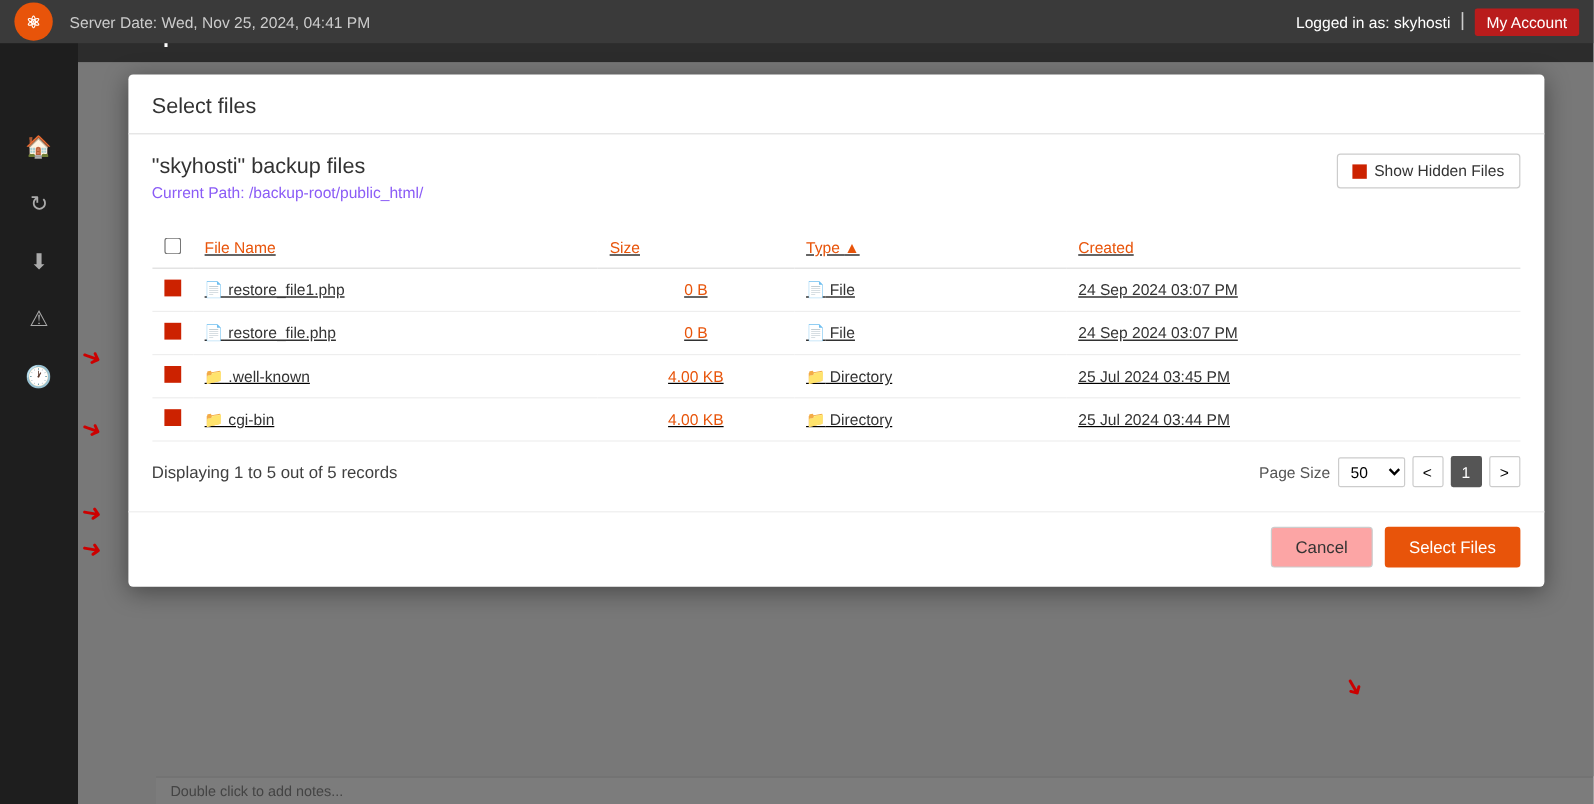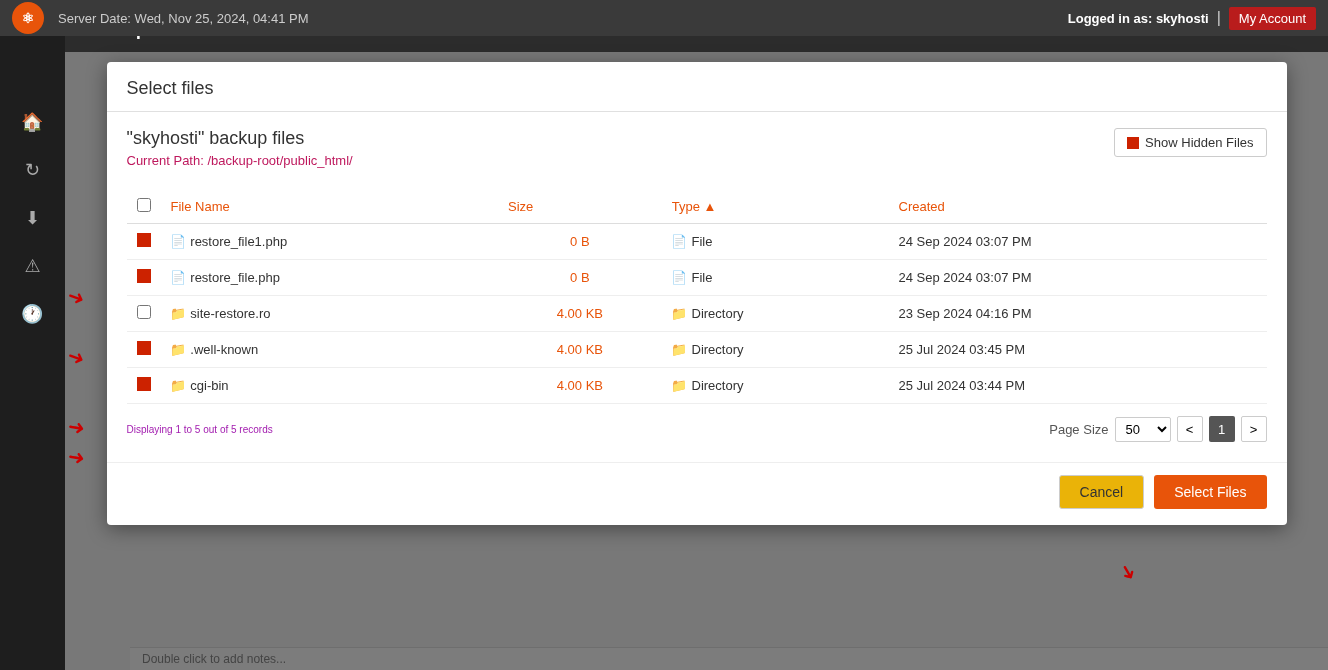--- a/index.html
+++ b/index.html
@@ -39,21 +39,21 @@
       font-size: 13px;
       flex: 1;
     }
     .logged-in {
       color: #ccc;
       font-size: 13px;
       margin-right: 8px;
     }
     .logged-in span {
       color: white;
-      font-weight: bold;
+      font-weight: normal;
     }
     .my-account-btn {
       background: #b91c1c;
       color: white;
       border: none;
       padding: 4px 10px;
       font-size: 13px;
       cursor: pointer;
       border-radius: 2px;
     }
@@ -140,21 +140,21 @@
       font-weight: 500;
       color: #333;
       margin-bottom: 4px;
     }
     .current-path {
       font-size: 13px;
       color: #555;
       margin-bottom: 12px;
     }
     .current-path span {
-      color: #be185d;
+      color: #8b5cf6;
       text-align: center;
     }
 
     .section-top {
       display: flex;
       justify-content: space-between;
       align-items: flex-start;
       margin-bottom: 10px;
     }
     .show-hidden-btn {
@@ -174,20 +174,21 @@
       background: #cc2200;
       display: inline-block;
       flex-shrink: 0;
     }
 
     
     .file-table {
       width: 100%;
       border-collapse: collapse;
       font-size: 14px;
+      text-decoration: underline;
     }
     .file-table thead tr {
       border-bottom: 1px solid #ddd;
     }
     .file-table th {
       padding: 8px 10px;
       text-align: left;
       color: #e8540a;
       font-weight: 500;
       font-size: 13px;
@@ -221,22 +222,22 @@
 
     
     .table-footer {
       display: flex;
       justify-content: space-between;
       align-items: center;
       margin-top: 12px;
       padding: 0 0 4px;
     }
     .display-text {
-      font-size: 10px;
-      color: #a21caf;
+      font-size: 14px;
+      color: #404040;
     }
     .pagination {
       display: flex;
       align-items: center;
       gap: 6px;
       font-size: 13px;
       color: #333;
     }
     .page-size-label { color: #555; text-align: right; }
     .page-size-select {
@@ -267,21 +268,21 @@
 
     
     .modal-actions {
       display: flex;
       justify-content: flex-end;
       gap: 10px;
       padding: 12px 20px 16px;
       border-top: 1px solid #eee;
     }
     .cancel-btn {
-      background: #eab308;
+      background: #fca5a5;
       border: 1px solid #ccc;
       padding: 8px 20px;
       font-size: 14px;
       cursor: pointer;
       border-radius: 3px;
       color: #333;
     }
     .select-files-btn {
       background: #e8540a;
       border: none;
@@ -389,33 +390,20 @@
               <td>
                 <span>📄</span> restore_file.php
               </td>
               <td class="size-cell">0 B</td>
               <td class="type-cell">
                 <span>📄</span> File
               </td>
               <td class="created-cell">24 Sep 2024 03:07 PM</td>
             </tr>
 
-            <tr>
-              <td class="checkbox-cell">
-                <input type="checkbox" class="file-checkbox" style="">
-              </td>
-              <td>
-                <span>📁</span> site-restore.ro
-              </td>
-              <td class="size-cell" style="color:#e8540a;">4.00 KB</td>
-              <td class="type-cell">
-                <span>📁</span> Directory
-              </td>
-              <td class="created-cell">23 Sep 2024 04:16 PM</td>
-            </tr>
 
             <tr>
               <td class="checkbox-cell">
                 <span class="checked-box"></span>
               </td>
               <td>
                 <span>📁</span> .well-known
               </td>
               <td class="size-cell" style="color:#e8540a;">4.00 KB</td>
               <td class="type-cell">

